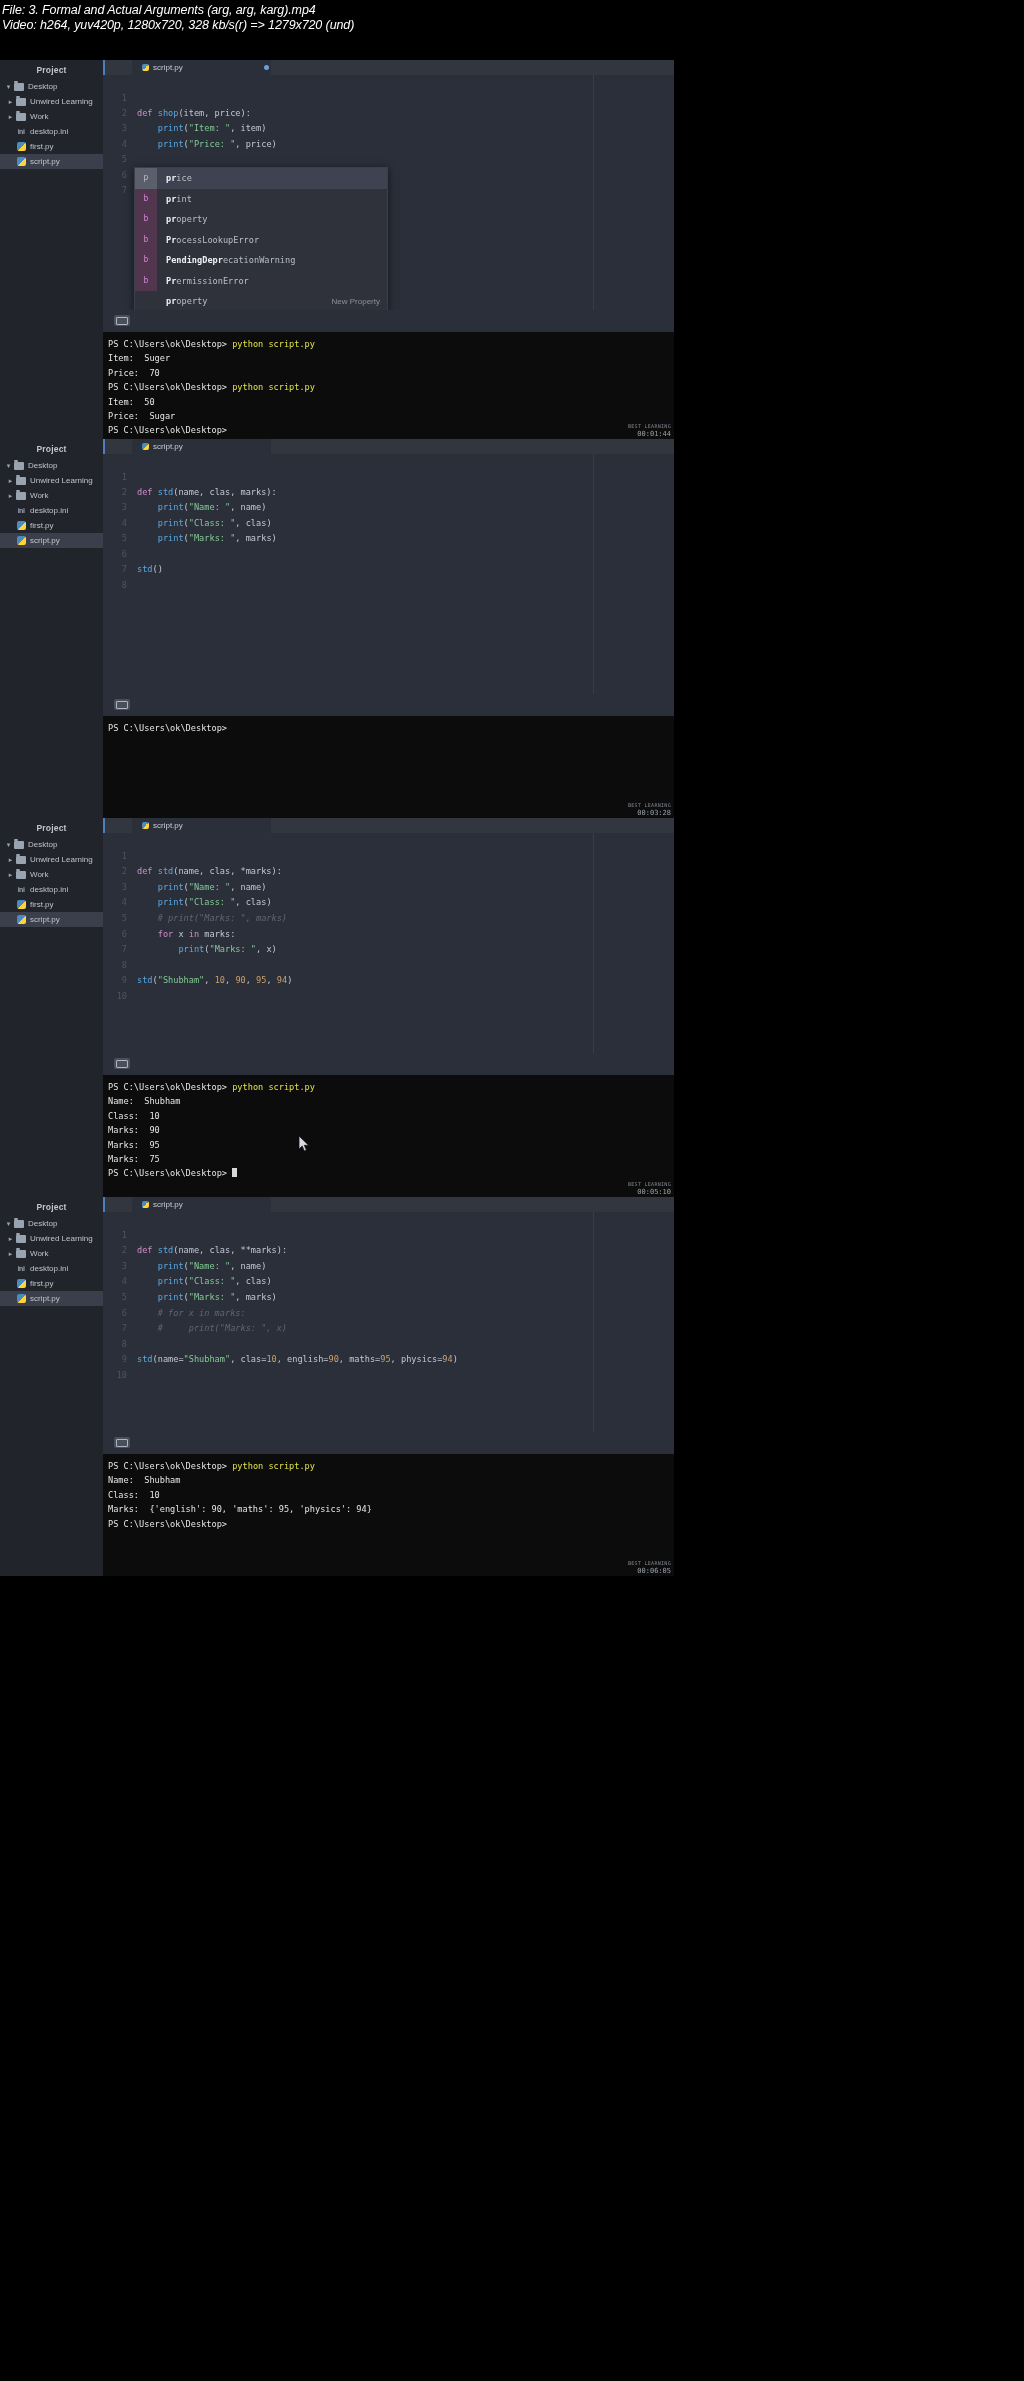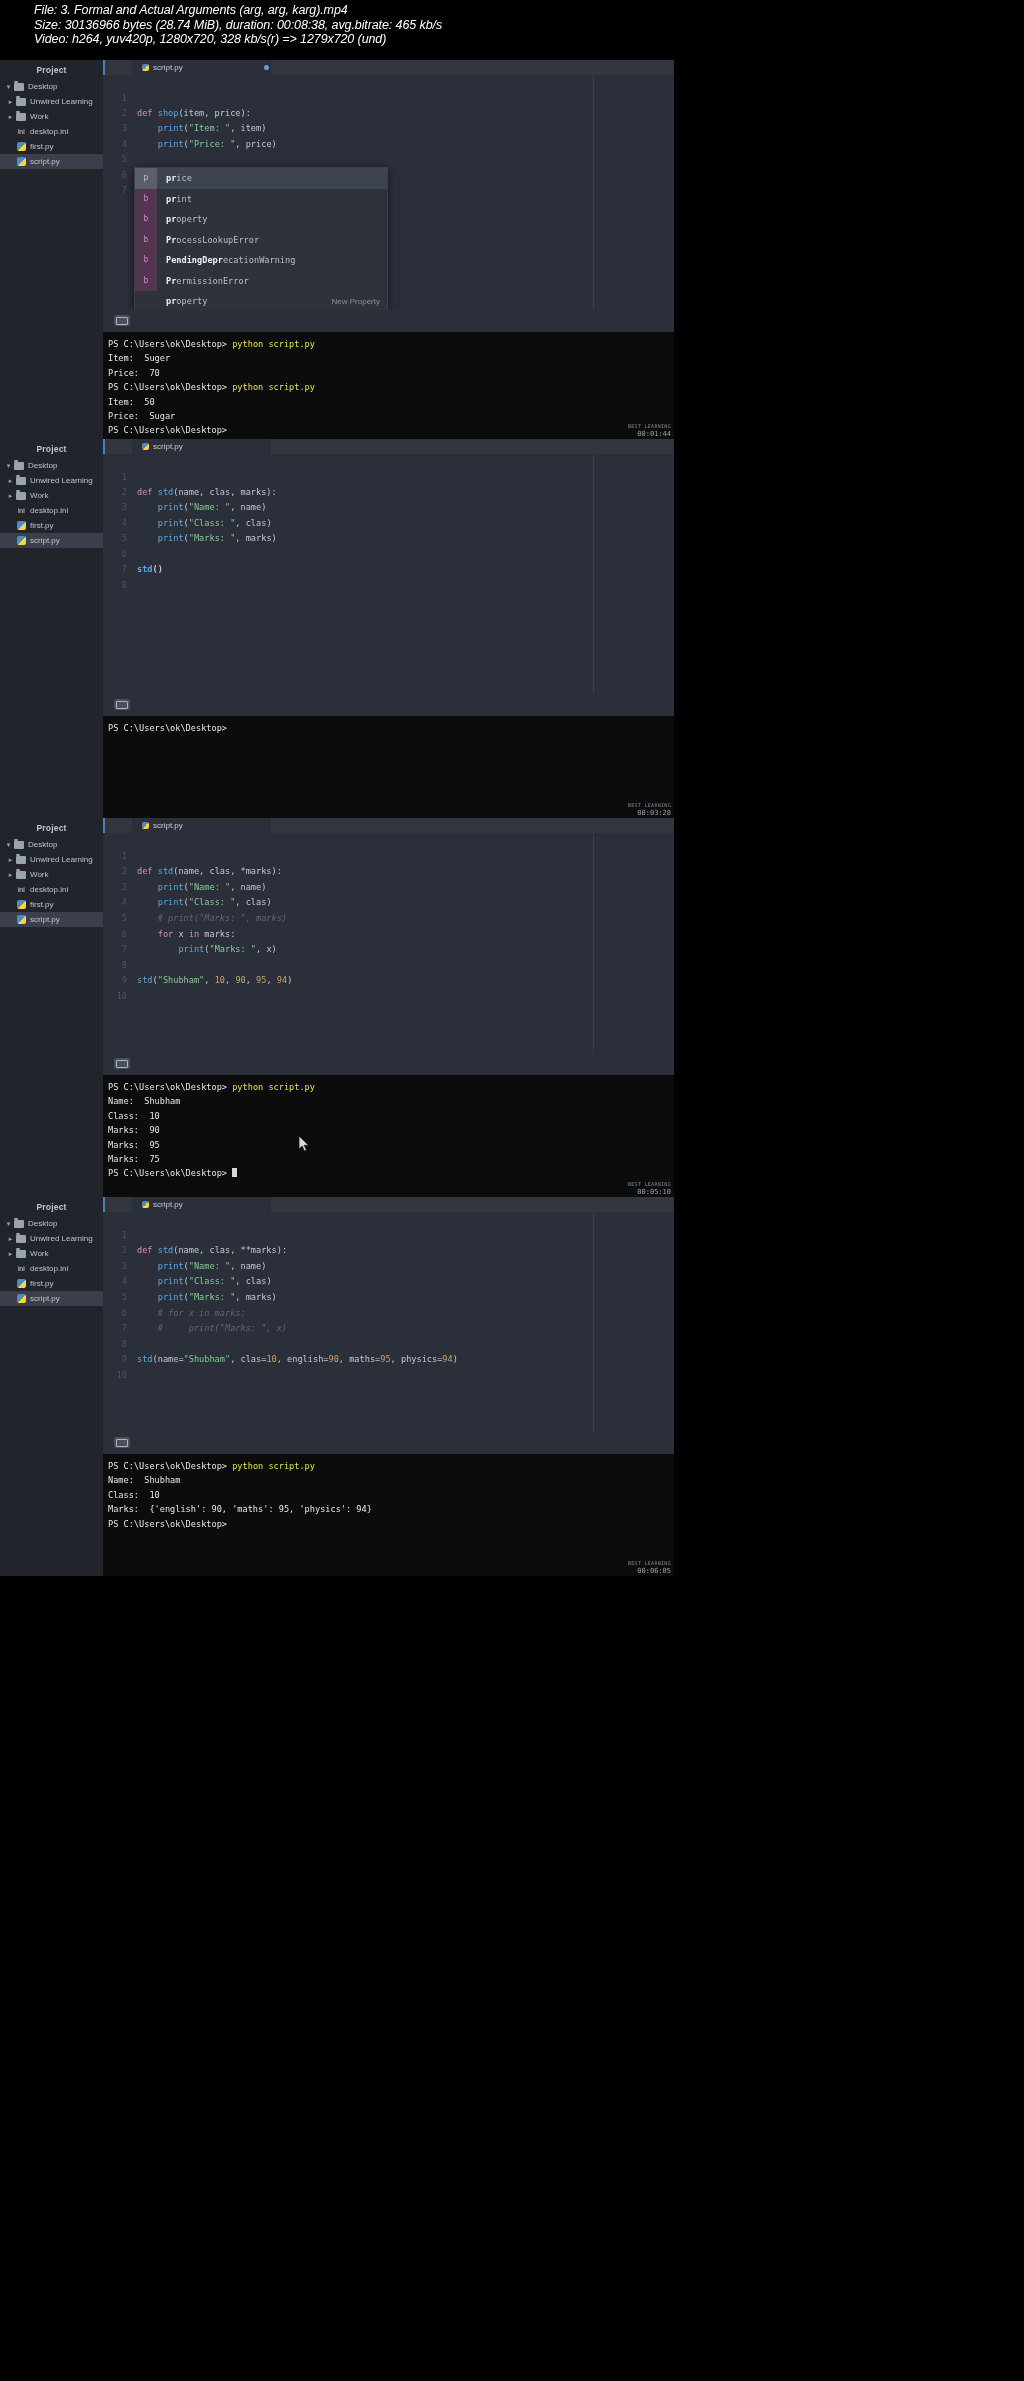--- a/index.html
+++ b/index.html
@@ -7,21 +7,21 @@
 
   .page{width:1024px;height:2381px;background:#000;position:relative;}
 
   
   .meta{
     background:#000;color:#fff;
     font-family:"Liberation Sans",sans-serif;
     font-style:italic;font-size:12.5px;line-height:14.6px;
     padding:3px 0 2px 2px;white-space:nowrap;
   }
-  .meta div{letter-spacing:-0.1px;margin-left:32px;}
+  .meta div{letter-spacing:-0.1px;}
 
   
   .shot{position:relative;width:674px;background:#2b2f3a;overflow:hidden;}
 
   
   .side{position:absolute;left:0;top:0;bottom:0;width:103px;background:#21242b;
         border-right:1px solid #16181d;}
   .side-title{color:#c3c6cd;font-size:8.5px;font-weight:bold;text-align:center;
               padding:5px 0 4px 0;letter-spacing:.2px;}
   .tree{padding:0 0 0 0;}
@@ -93,21 +93,20 @@
   .cursor{position:absolute;width:0;height:0;}
   .cursor svg{display:block;}
 </style>
 </head>
 <body>
 
 <div class="page">
 
   <div class="meta" style="height:55px;">
     <div>File: 3. Formal and Actual Arguments (arg, arg, karg).mp4</div>
-    <div>Size: 30136966 bytes (28.74 MiB), duration: 00:08:38, avg.bitrate: 465 kb/s</div>
     <div>Video: h264, yuv420p, 1280x720, 328 kb/s(r) =&gt; 1279x720 (und)</div>
   </div>
 
   <div class="shot" style="height:379px;">
 
     <div class="side">
       <div class="side-title">Project</div>
       <div class="tree">
         <div class="tnode ind1">
           <span class="arw">▾</span>
@@ -296,21 +295,21 @@
         <div class="ln" style="top:46px;">3</div>
         <div class="ln" style="top:62px;">4</div>
         <div class="ln" style="top:77px;">5</div>
         <div class="ln" style="top:93px;">6</div>
         <div class="ln" style="top:108px;">7</div>
         <div class="ln" style="top:124px;">8</div>
         <div class="cl" style="top:31px;"><span class="k">def </span><span class="fn">std</span><span class="op">(name, clas, marks):</span></div>
         <div class="cl" style="top:46px;"><span class="op">    </span><span class="fn">print</span><span class="op">(</span><span class="st">"Name: "</span><span class="op">, name)</span></div>
         <div class="cl" style="top:62px;"><span class="op">    </span><span class="fn">print</span><span class="op">(</span><span class="st">"Class: "</span><span class="op">, clas)</span></div>
         <div class="cl" style="top:77px;"><span class="op">    </span><span class="fn">print</span><span class="op">(</span><span class="st">"Marks: "</span><span class="op">, marks)</span></div>
-        <div class="cl" style="top:108px;font-weight:bold;"><span class="fn">std</span><span class="op">()</span></div>
+        <div class="cl" style="top:108px;"><span class="fn">std</span><span class="op">()</span></div>
       </div>
       <div class="consolebar" style="left:0;top:255px;width:571px;">
         <div class="runicon">
             <i></i>
           </div>
       </div>
       <div class="term" style="left:0;top:277px;width:571px;height:102px;"><span class="ps">PS C:\Users\ok\Desktop&gt;</span></div>
     </div>
     <div class="cursor" style="left:321px;top:402px;">
       

